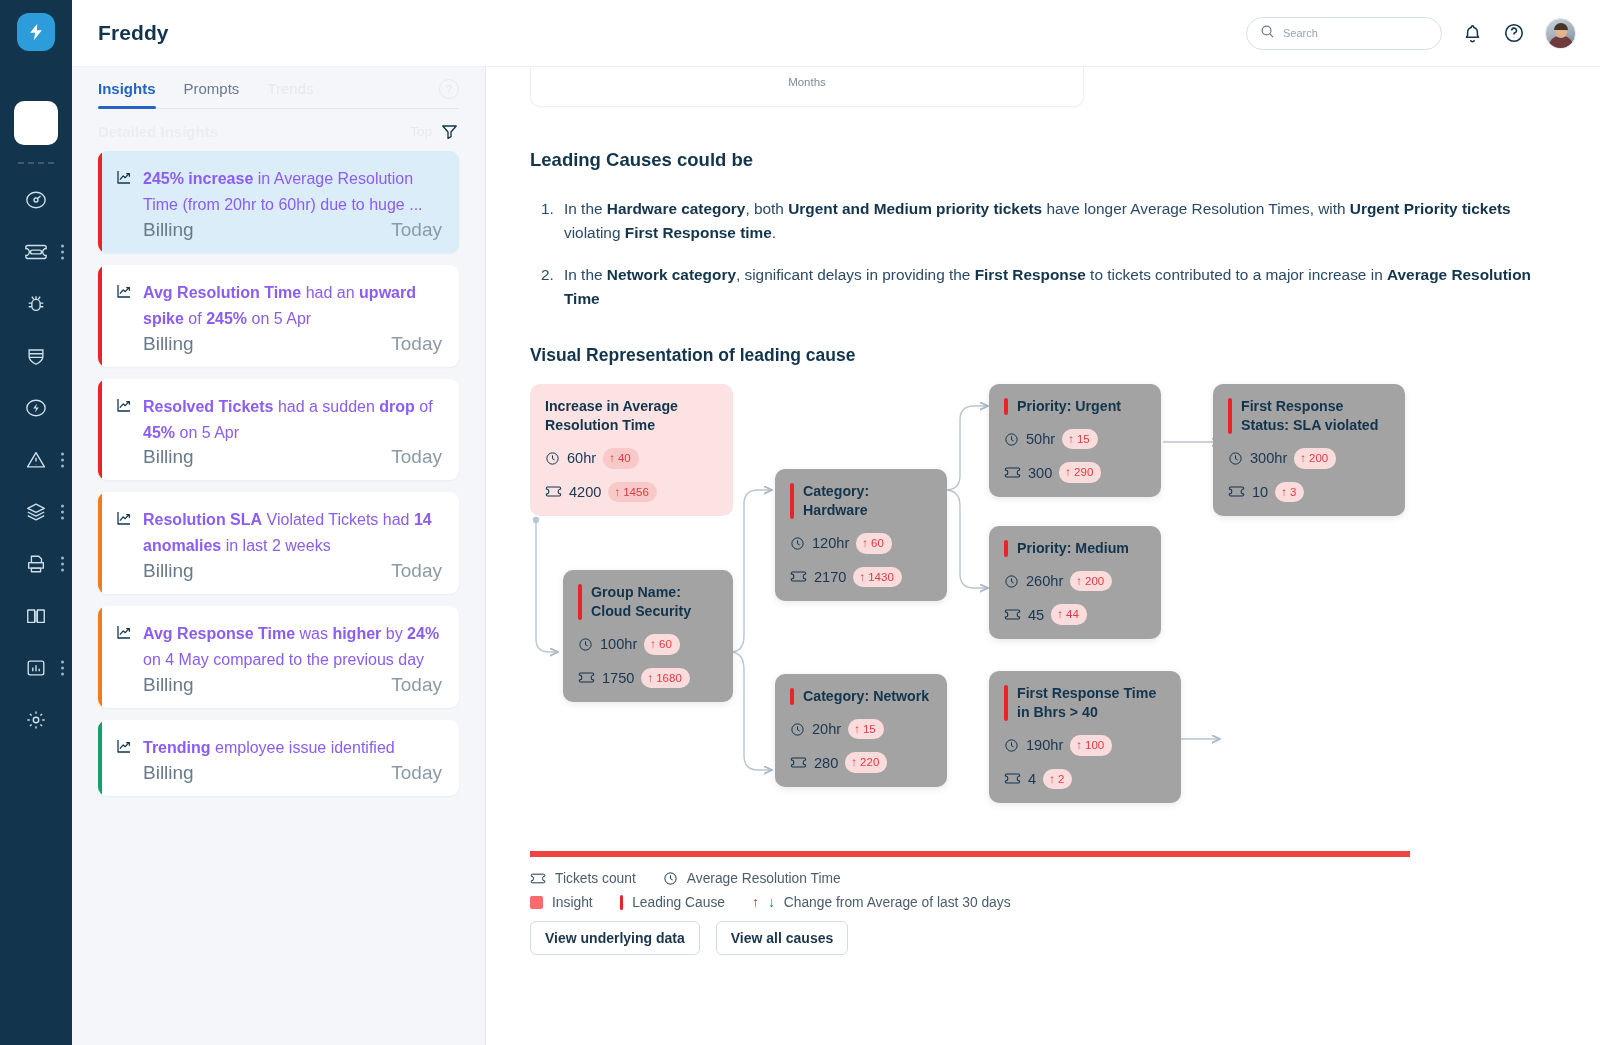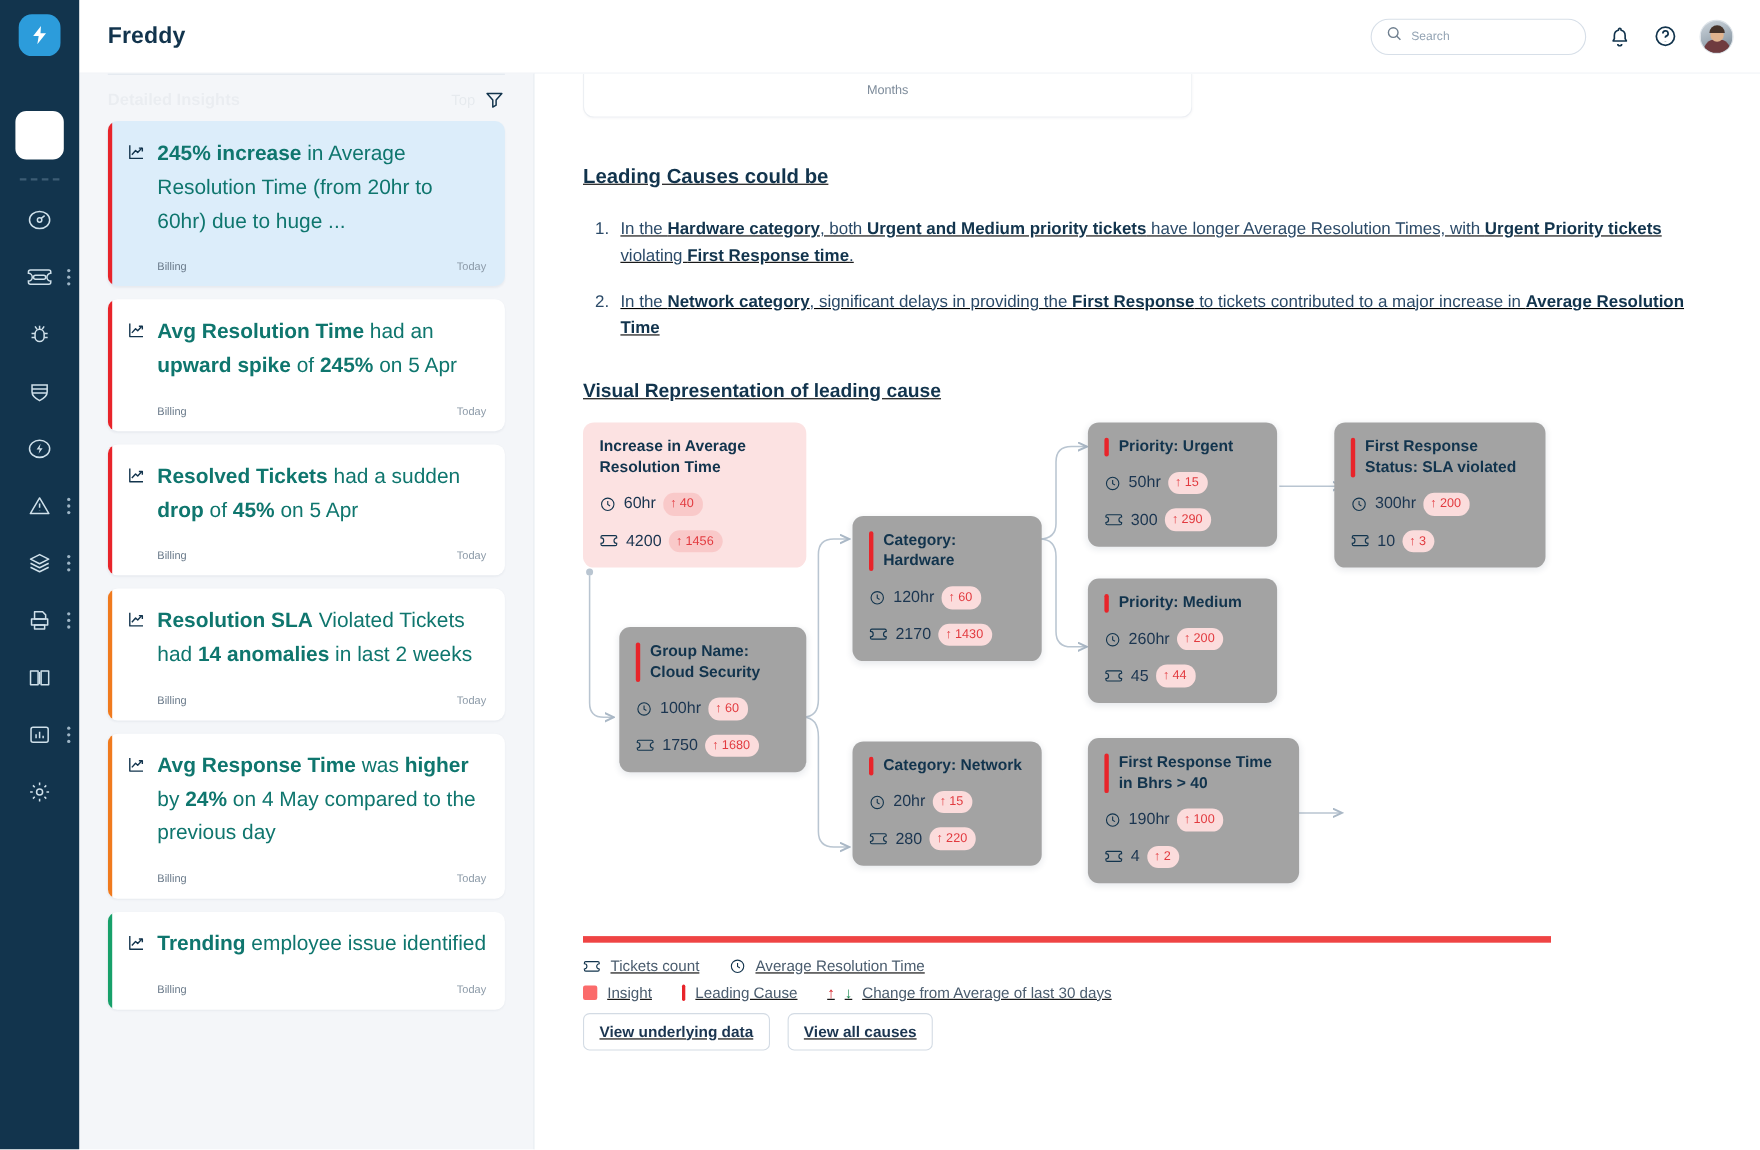--- a/index.html
+++ b/index.html
@@ -103,32 +103,32 @@
     background: #fff; border-radius: 9px; margin-bottom: 12px;
     padding: 15px 17px 12px 17px; position: relative; overflow: hidden;
     box-shadow: 0 1px 2px rgba(20,40,70,.05);
   }
   .insight-card::before {
     content:""; position:absolute; left:0; top:0; bottom:0; width:4px; border-radius: 9px 0 0 9px;
     background: var(--accent, #E8242A);
   }
   .insight-card.selected { background: #DCEDFA; }
   .insight-text {
-    font-size: 19px; line-height: 1.62; color: #0f766e; padding-left: 28px; position: relative;
+    font-size: 16px; line-height: 1.62; color: #8b5cf6; padding-left: 28px; position: relative;
   }
   .insight-text b { font-weight: 700; }
   .trend-icon { position: absolute; left: 0; top: 2px; color: #12344D; }
   .insight-meta {
-    display: flex; align-items: center; margin-top: 20px; padding-left: 28px;
-    font-size: 10px; color: #6a7a8a;
+    display: flex; align-items: center; margin-top: 1px; padding-left: 28px;
+    font-size: 19px; color: #6a7a8a;
   }
   .insight-meta .day { margin-left: auto; color: #8c9aa8; }
 
   
-  .content { flex: 1 1 auto; overflow: hidden; padding: 0 0 0 0; background:#fff; position: relative; text-decoration: underline; }
+  .content { flex: 1 1 auto; overflow: hidden; padding: 0 0 0 0; background:#fff; position: relative; }
   .content-inner { padding: 0 40px 0 44px; }
 
   .chart-stub {
     height: 40px; border: 1px solid #eceff3; border-top: 0; border-radius: 0 0 10px 10px;
     margin: 0 auto 0 0; width: 554px; position: relative; background:#fff;
     box-shadow: 0 1px 2px rgba(20,40,70,.03);
   }
   .chart-stub .axis-label {
     position: absolute; left: 50%; top: 9px; transform: translateX(-50%);
     font-size: 11.5px; color: #7d8b9a;
@@ -338,20 +338,26 @@
           <span class="body"></span>
             <span class="face"></span>
             <span class="hair"></span>
         </span>
       </div>
     </div>
 
     <div class="body-row">
 
       <div class="panel">
+        <div class="tabs">
+          <div class="tab active">Insights</div>
+          <div class="tab">Prompts</div>
+          <div class="tab ghost">Trends</div>
+          <div class="tab-ghost-icon">?</div>
+        </div>
         <div class="tabs-underline"></div>
 
         <div class="panel-subhead">
           <div class="title">Detailed Insights</div>
           <div class="sort">Top</div>
           <span class="filter-icon">
             <svg width="19" height="19" viewBox="0 0 24 24" fill="none" stroke="currentColor" stroke-width="1.7" stroke-linejoin="round">
               <path d="M3.5 5h17l-6.6 7.6v5.9l-3.8 2.1v-8z"></path>
             </svg>
           </span>

